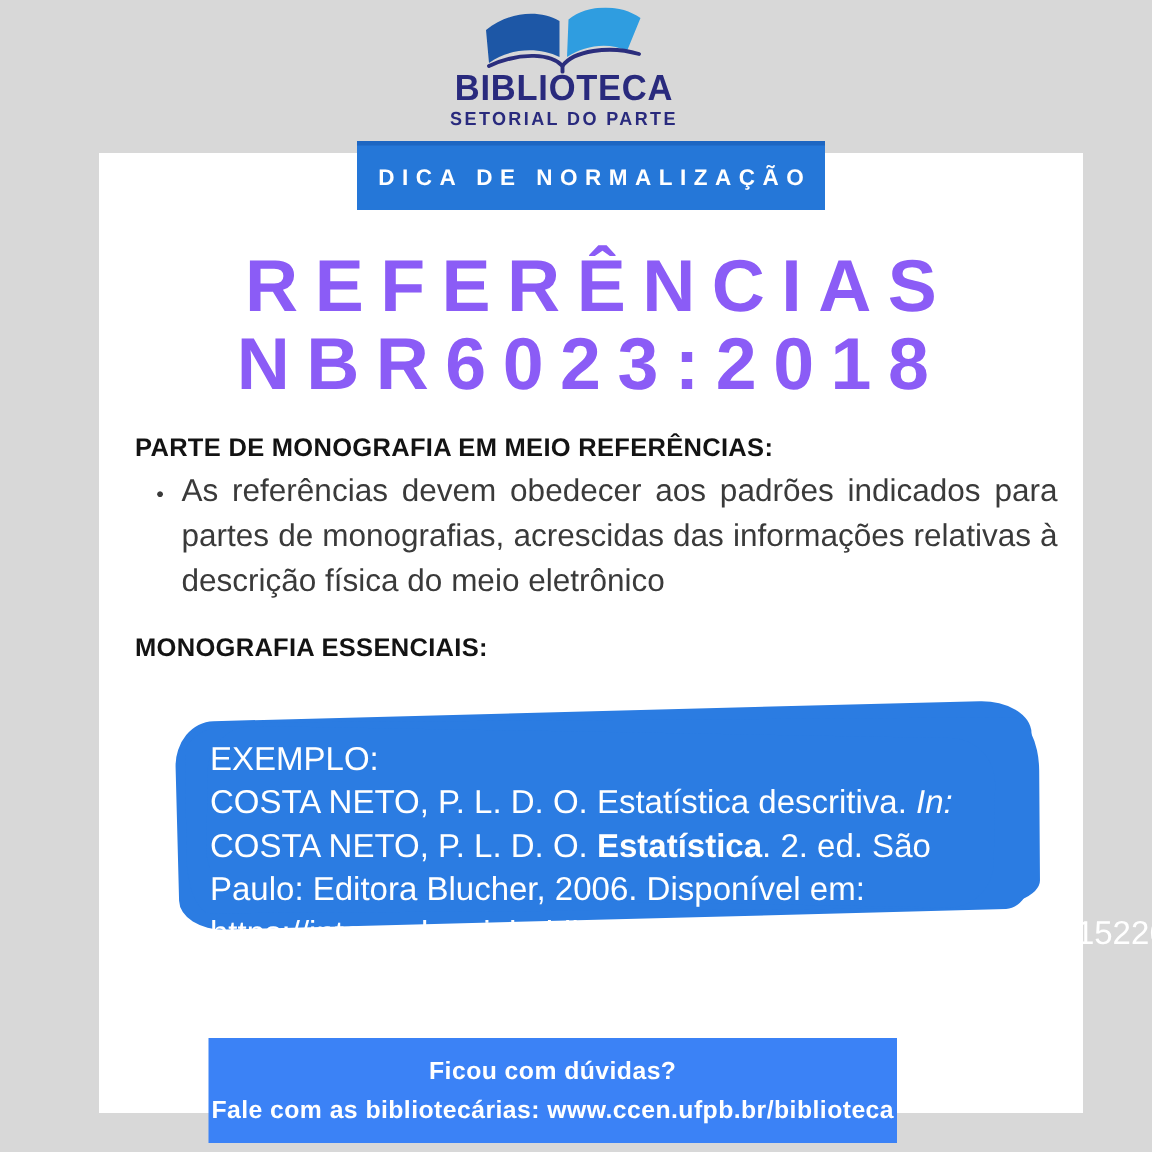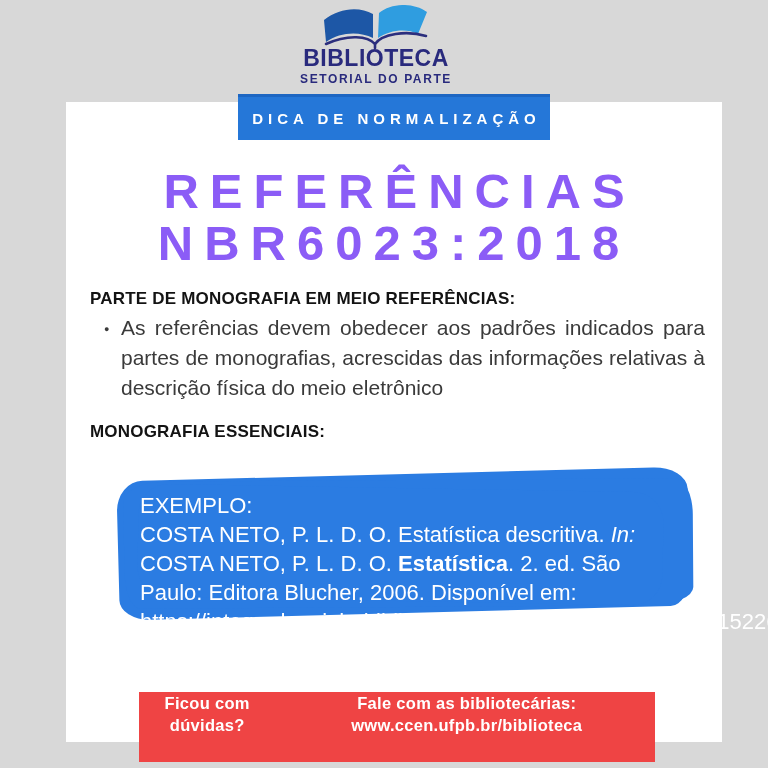--- a/index.html
+++ b/index.html
@@ -93,24 +93,24 @@
     border-radius:30px; transform:rotate(1deg);
   }
   .example-content {
     position:relative; z-index:1;
     padding:27px 26px 0 22px;
     color:#ffffff; font-size:22px; line-height:29px;
   }
 
   
   .footer {
-    position:absolute; left:139px; top:692px; width:516px; height:70px;
-    background:#ef4444;
+    position:absolute; left:139px; top:692px; width:459px; height:70px;
+    background:#3b82f6;
     color:#ffffff; text-align:center;
-    display:flex; flex-direction:row; justify-content:center;
+    display:flex; flex-direction:column; justify-content:center;
     gap:3px; font-weight:800; font-size:16.5px; letter-spacing:.3px;
     line-height:1.35;
   }
 </style>
 </head>
 <body>
 
 <div class="logo">
   <svg width="118" height="44" viewBox="0 0 118 44" aria-hidden="true">
     <path d="M7 15 C22 3 42 1 56 9 L56 33 C42 26 23 27 9 37 Z" fill="#1d57a6"></path>

